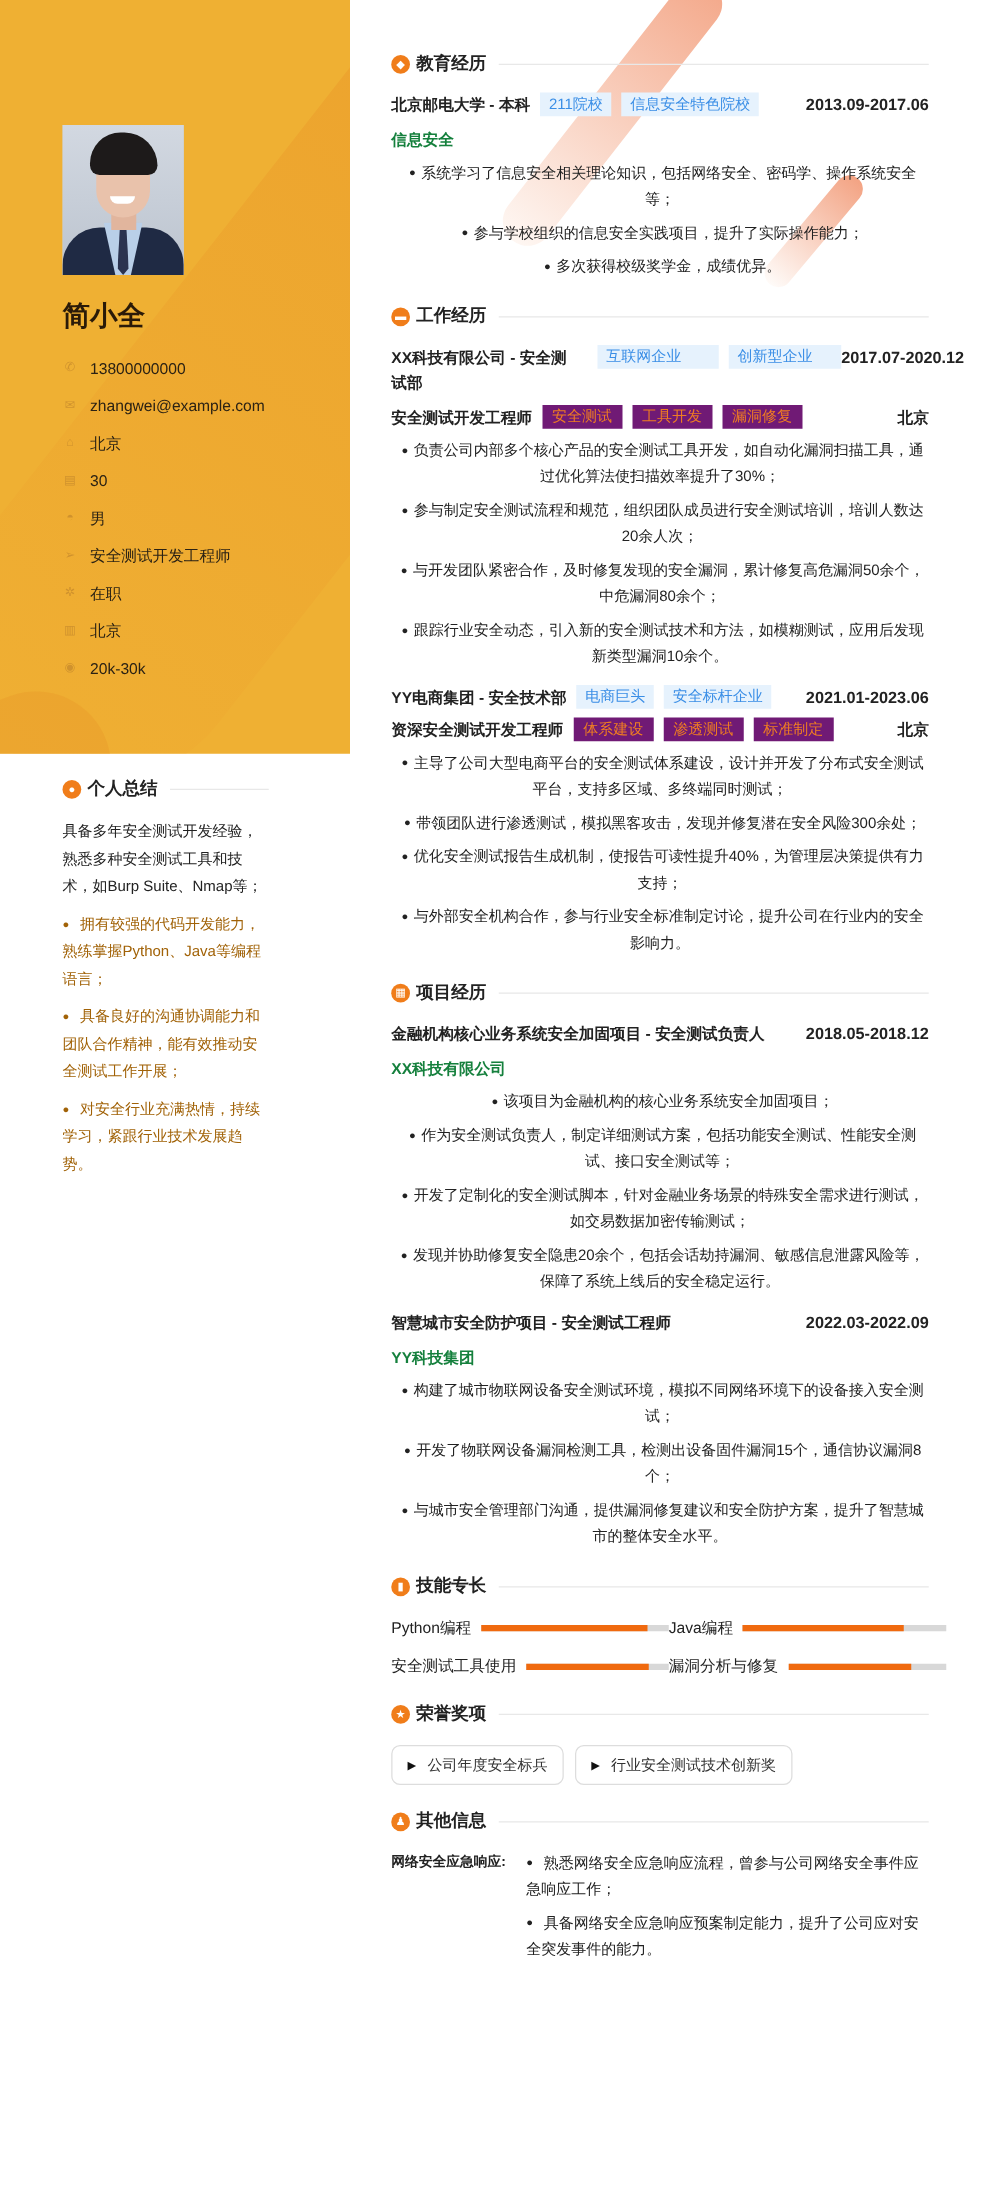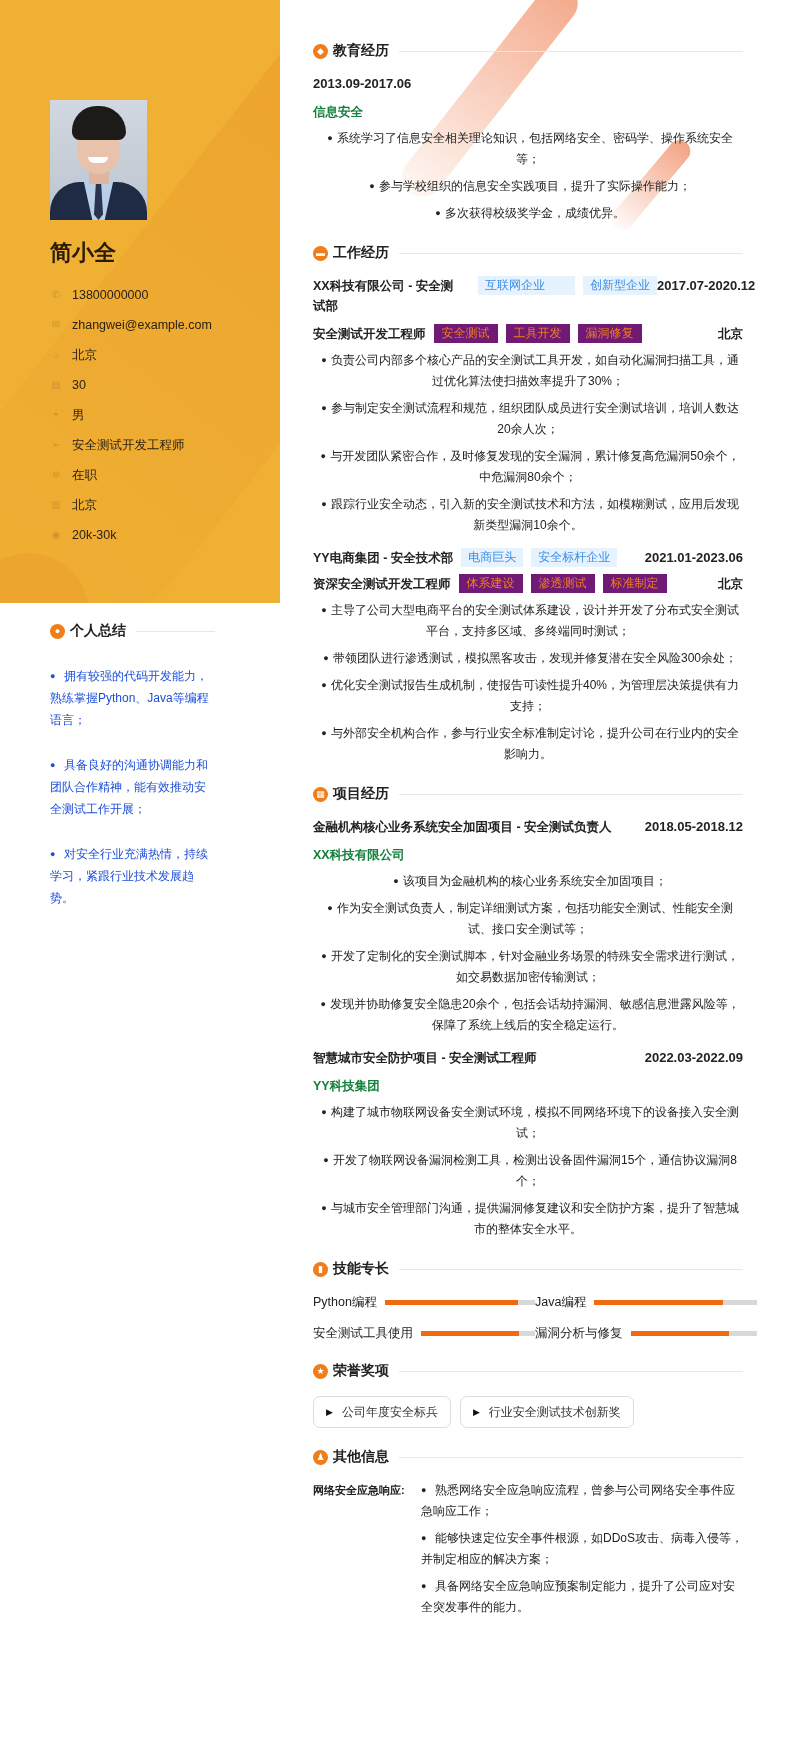--- a/index.html
+++ b/index.html
@@ -60,21 +60,21 @@
   .sec-head { display: flex; align-items: center; height: 22px; }
   .sec-icon {
     width: 15px; height: 15px; border-radius: 50%;
     background: #f07d1a; color: #fff; font-size: 9px; line-height: 15px; text-align: center;
     margin-right: 5px; flex: none; font-weight: bold;
   }
   .sec-title { font-size: 14px; font-weight: bold; color: #222; white-space: nowrap; }
   .sec-line { flex: 1; height: 1px; background: #e8e8e8; margin-left: 10px; }
   .summary .para { font-size: 12px; line-height: 22px; color: #222; margin-top: 12px; }
   .summary ul { list-style: none; margin-top: 4px; }
-  .summary li { font-size: 12px; line-height: 22px; color: #1d4ed8; margin-top: 23px; }
+  .summary li { font-size: 12px; line-height: 22px; color: #a16207; margin-top: 8px; }
   .bullet { display: inline-block; width: 14px; font-size: 9px; vertical-align: 1px; }
 
   
   .main { position: absolute; left: 313px; top: 40px; width: 430px; }
   .deco1 {
     position: absolute; left: 470px; top: -40px; width: 40px; height: 260px;
     background: linear-gradient(180deg, rgba(240,140,100,0.75), rgba(250,200,170,0.15));
     transform: rotate(38deg); border-radius: 20px;
   }
   .deco2 {
@@ -175,40 +175,46 @@
     </div>
   </div>
 </div>
 
 <div class="summary">
   <div class="sec-head">
     <span class="sec-icon">●</span>
     <span class="sec-title">个人总结</span>
     <span class="sec-line"></span>
   </div>
+  <div class="para">具备多年安全测试开发经验，熟悉多种安全测试工具和技术，如Burp Suite、Nmap等；</div>
   <ul>
     <li><span class="bullet">●</span><span>拥有较强的代码开发能力，熟练掌握Python、Java等编程语言；</span></li>
     <li><span class="bullet">●</span><span>具备良好的沟通协调能力和团队合作精神，能有效推动安全测试工作开展；</span></li>
     <li><span class="bullet">●</span><span>对安全行业充满热情，持续学习，紧跟行业技术发展趋势。</span></li>
   </ul>
 </div>
 
 <div class="deco1"></div>
 <div class="deco2"></div>
 
 <div class="main">
 
   <div class="section">
     <div class="sec-head">
       <span class="sec-icon">◆</span>
       <span class="sec-title">教育经历</span>
       <span class="sec-line"></span>
     </div>
     <div class="entry">
       <div class="row">
+        <div class="row-left">
+          <span class="ttl">北京邮电大学 - 本科</span>
+          <span class="tag-b">211院校</span>
+          <span class="tag-b">信息安全特色院校</span>
+        </div>
         <span class="date">2013.09-2017.06</span>
       </div>
       <div class="sub">信息安全</div>
       <ul class="blist">
         <li><span class="bullet">●</span><span>系统学习了信息安全相关理论知识，包括网络安全、密码学、操作系统安全等；</span></li>
         <li><span class="bullet">●</span><span>参与学校组织的信息安全实践项目，提升了实际操作能力；</span></li>
         <li><span class="bullet">●</span><span>多次获得校级奖学金，成绩优异。</span></li>
       </ul>
     </div>
   </div>
@@ -218,21 +224,21 @@
       <span class="sec-icon">▬</span>
       <span class="sec-title">工作经历</span>
       <span class="sec-line"></span>
     </div>
 
     <div class="entry">
       <div class="row">
         <div class="row-left">
           <span class="ttl" style="width:150px;">XX科技有限公司 - 安全测试部</span>
           <span class="tag-b" style="width:97px;white-space:normal;margin-left:15px;">互联网企业</span>
-          <span class="tag-b" style="width:74px;white-space:normal;">创新型企业</span>
+          <span class="tag-b" style="width:90px;white-space:normal;">创新型企业</span>
         </div>
         <span class="date">2017.07-2020.12</span>
       </div>
       <div class="row" style="margin-top:8px;">
         <div class="row-left">
           <span class="ttl">安全测试开发工程师</span>
           <span class="tag-o">安全测试</span>
           <span class="tag-o">工具开发</span>
           <span class="tag-o">漏洞修复</span>
         </div>
@@ -363,18 +369,17 @@
   <div class="section">
     <div class="sec-head">
       <span class="sec-icon">♟</span>
       <span class="sec-title">其他信息</span>
       <span class="sec-line"></span>
     </div>
     <div class="other">
       <span class="other-label">网络安全应急响应:</span>
       <ul>
         <li><span class="bullet">●</span><span>熟悉网络安全应急响应流程，曾参与公司网络安全事件应急响应工作；</span></li>
-        <li><span class="bullet">●</span><span>能够快速定位安全事件根源，如DDoS攻击、病毒入侵等，并制定相应的解决方案；</span></li>
         <li><span class="bullet">●</span><span>具备网络安全应急响应预案制定能力，提升了公司应对安全突发事件的能力。</span></li>
       </ul>
     </div>
   </div>
 </div>
 
 </body></html>

